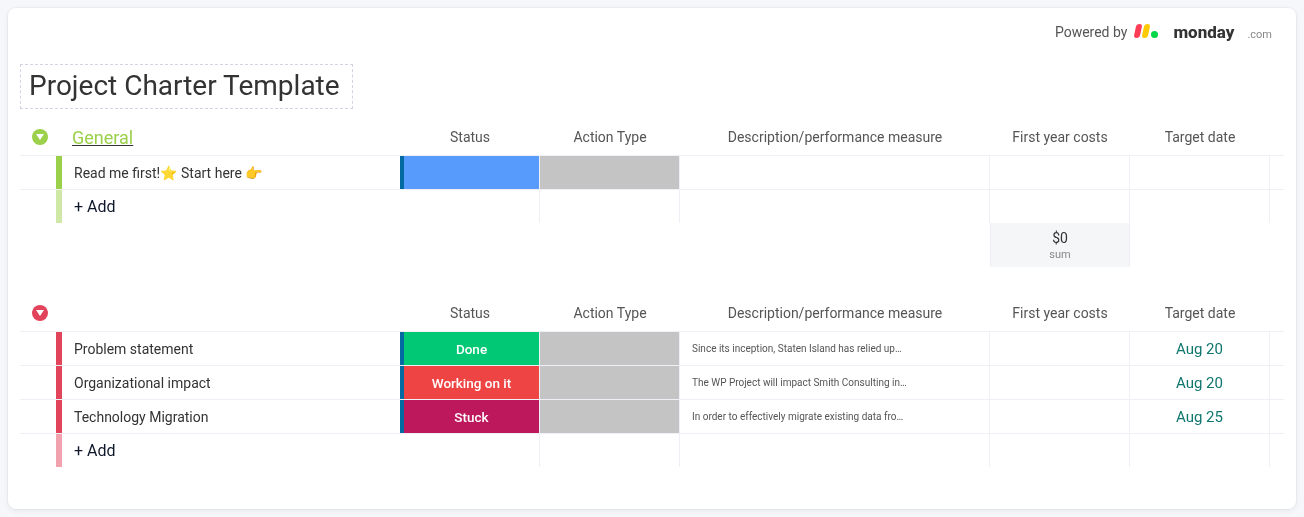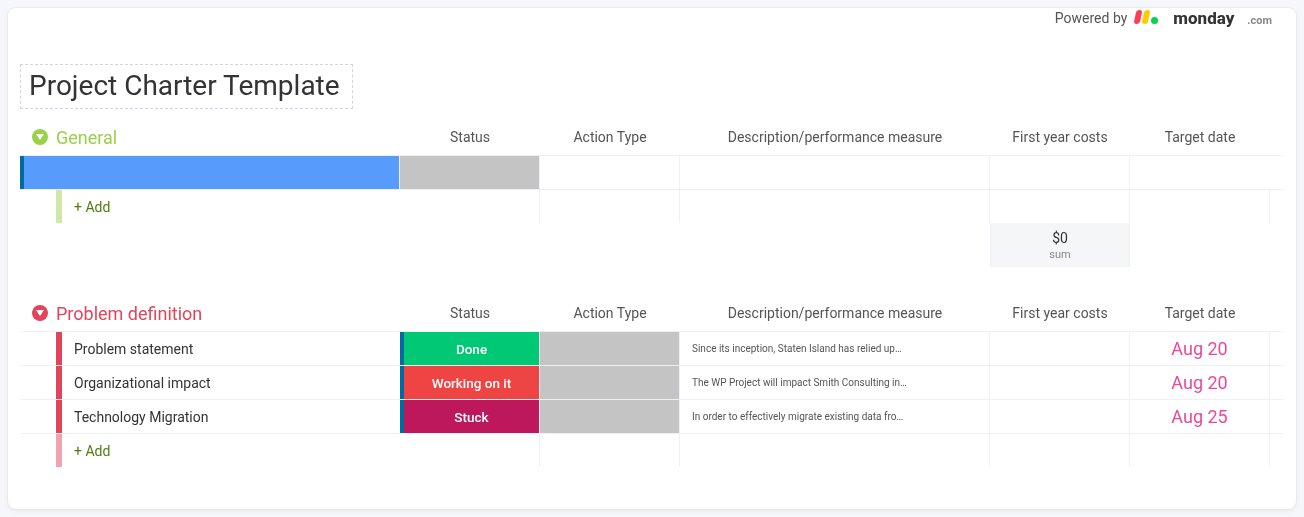--- a/index.html
+++ b/index.html
@@ -21,42 +21,42 @@
     background: #fff;
     border-radius: 8px;
     width: 100%;
     height: 100%;
     box-shadow: 0 0 0 1px rgba(0,0,0,0.03), 0 2px 6px rgba(0,0,0,0.06);
     position: relative;
     overflow: hidden;
   }
   .powered {
     position: absolute;
-    top: 0;
+    top: 14px;
     right: 24px;
     font-size: 14px;
     color: #555;
     display: flex;
     align-items: center;
     gap: 8px;
   }
   .logo {
     display: inline-flex;
     align-items: baseline;
     font-weight: 800;
     font-size: 17px;
     color: #333;
     gap: 13px;
   }
   .logo-bars { display:inline-flex; gap:2px; margin-right:2px;}
   .logo-bar { width:6px; border-radius:3px; display:inline-block;}
   .lb1 { height:14px; background:#ff3d57; transform: skewX(-12deg);}
   .lb2 { height:14px; background:#ffcb00; transform: skewX(-12deg);}
   .lb3 { width:7px; height:7px; background:#00d647; border-radius:50%; transform:none; align-self:flex-end;}
-  .logo-com { font-size:11px; color:#888; font-weight:700; }
+  .logo-com { font-size:11px; color:#888; font-weight:400; }
 
   .scroll-pane {
     position:absolute;
     top:48px; left:0; right:0; bottom:0;
     overflow-x:auto;
     overflow-y:auto;
   }
   .content {
     min-width: 1270px;
     padding: 8px 12px 24px 12px;
@@ -74,21 +74,21 @@
     color: #333;
   }
 
   .group { margin-bottom: 28px; }
   .group-header {
     display:grid;
     grid-template-columns: 380px 140px 140px 310px 140px 140px;
     align-items: center;
     padding: 4px 0;
   }
-  .group-name-cell { display:flex; align-items:center; gap:8px; padding-left:12px;}
+  .group-name-cell { display:flex; align-items:center; gap:24px; padding-left:12px;text-decoration:underline;}
   .collapse-icon {
     width:16px; height:16px; border-radius:50%;
     display:flex; align-items:center; justify-content:center;
     flex-shrink:0;
   }
   .collapse-icon::before {
     content:"";
     width:0; height:0;
     border-left:4px solid transparent;
     border-right:4px solid transparent;
@@ -130,34 +130,34 @@
   }
   .desc-cell {
     display:flex; align-items:center;
     padding:0 12px;
     font-size:10px; color:#555;
     white-space:nowrap; overflow:hidden; text-overflow:ellipsis;
     border-right:1px solid #eef0f6;
   }
   .cost-cell, .date-cell {
     display:flex; align-items:center; justify-content:center;
-    font-size:18px; color:#ec4899;
+    font-size:15px; color:#0f766e;
     border-right:1px solid #eef0f6;
   }
 
   .add-row {
     display:grid;
     grid-template-columns: 380px 140px 140px 310px 140px 140px;
     min-height:34px;
     border-top:1px solid #eef0f6;
   }
   .add-name-cell {
     display:flex; align-items:center;
     padding-left:36px; position:relative;
-    font-size:14px; color:#4d7c0f;
+    font-size:16px; color:#0f172a;
   }
   .add-accent { position:absolute; left:36px; top:0; bottom:0; width:6px; }
   .add-empty { border-right:1px solid #eef0f6; background:#fff;}
   .add-empty:first-of-type { border-left:1px solid #eef0f6;}
 
   .footer-row {
     display:grid;
     grid-template-columns: 380px 140px 140px 310px 140px 140px;
     min-height:44px;
   }
@@ -209,20 +209,24 @@
                   <span class="collapse-icon" style="background: rgb(155, 208, 74);"></span>
                   <span class="group-name" style="color: rgb(155, 208, 74);">General</span>
                 </div>
                 <div class="col-head">Status</div>
                 <div class="col-head">Action Type</div>
                 <div class="col-head">Description/performance measure</div>
                 <div class="col-head">First year costs</div>
                 <div class="col-head">Target date</div>
               </div>
               <div class="row">
+                <div class="name-cell">
+                  <div class="row-accent" style="background: rgb(155, 208, 74);"></div>
+                  <div class="name-text">Read me first!⭐ Start here 👉</div>
+                </div>
                 <div class="status-cell" style="background: rgb(87, 155, 252);"></div>
                 <div class="action-cell"></div>
                 <div class="desc-cell"></div>
                 <div class="cost-cell"></div>
                 <div class="date-cell"></div>
               </div>
               <div class="add-row">
                 <div class="add-name-cell">
                   <div class="add-accent" style="background: rgb(207, 232, 166);"></div>
                   <div class="name-text">+ Add</div>
@@ -242,21 +246,20 @@
                   <div>$0</div>
                   <div class="sub">sum</div>
                 </div>
                 <div class="footer-spacer"></div>
               </div>
             </div>
             <div class="group">
               <div class="group-header">
                 <div class="group-name-cell">
                   <span class="collapse-icon" style="background: rgb(226, 68, 92);"></span>
-                  <span class="group-name" style="color: rgb(226, 68, 92);">Problem definition</span>
                 </div>
                 <div class="col-head">Status</div>
                 <div class="col-head">Action Type</div>
                 <div class="col-head">Description/performance measure</div>
                 <div class="col-head">First year costs</div>
                 <div class="col-head">Target date</div>
               </div>
               <div class="row">
                 <div class="name-cell">
                   <div class="row-accent" style="background: rgb(226, 68, 92);"></div>

